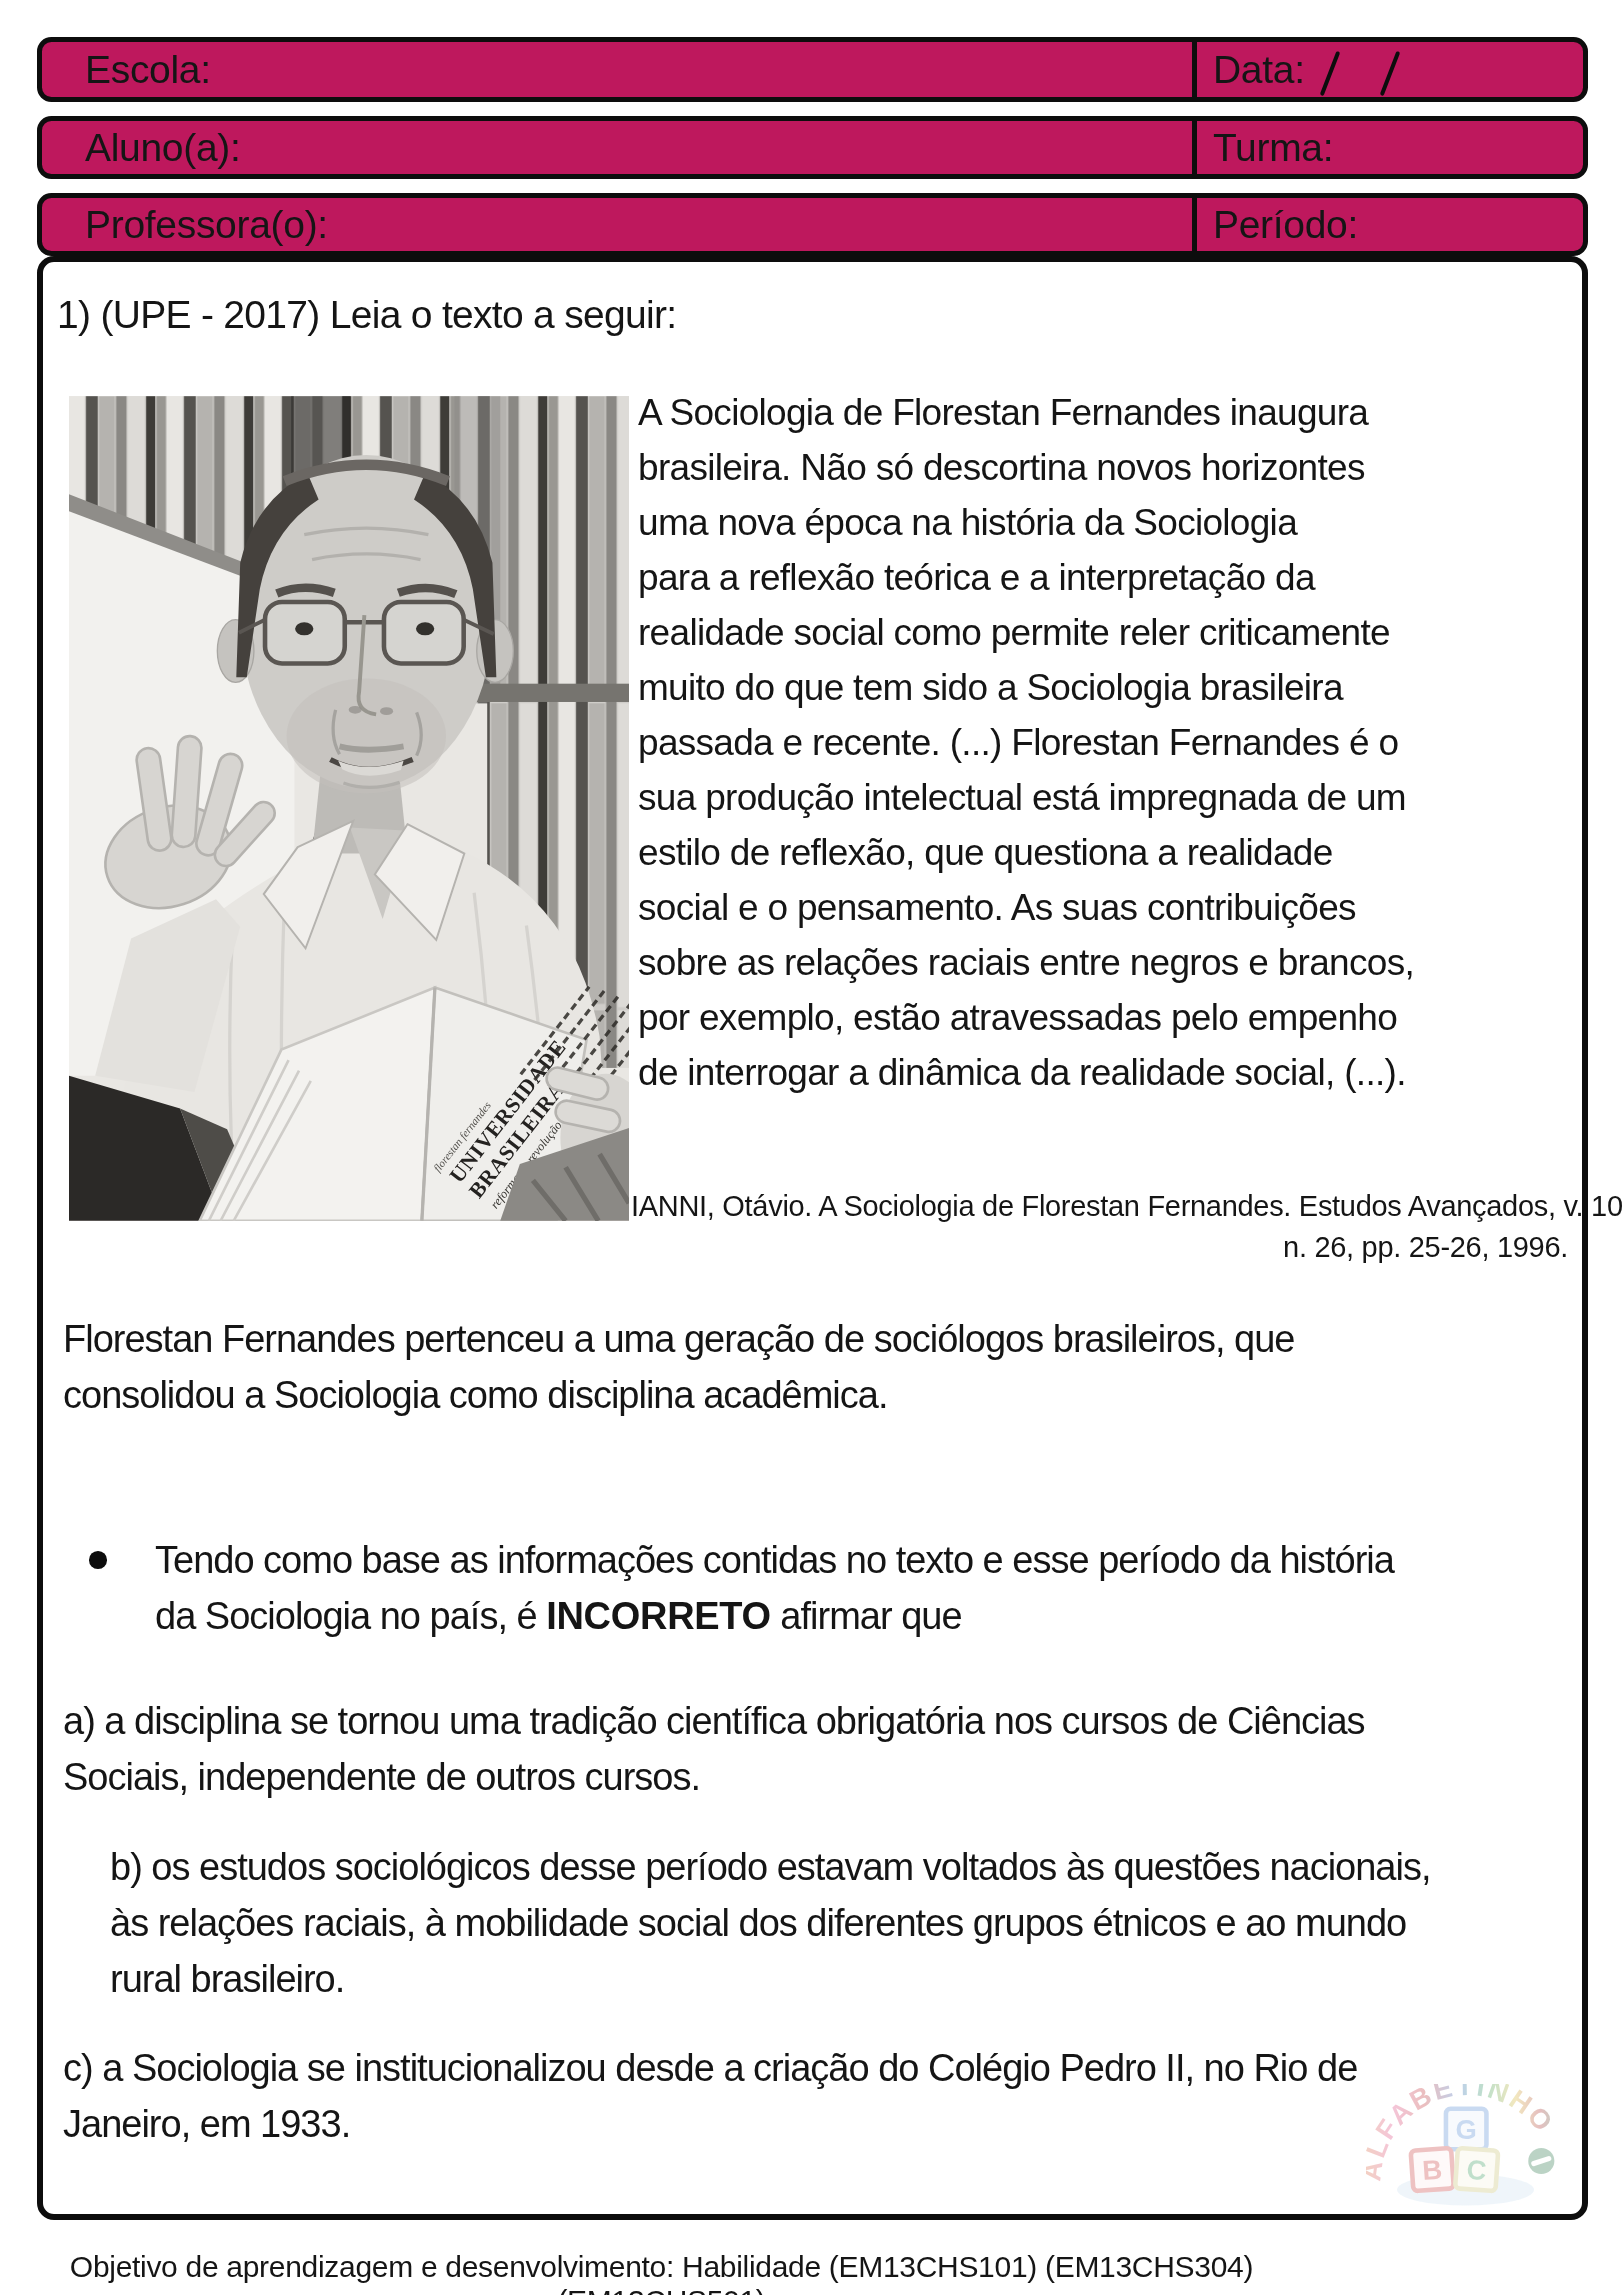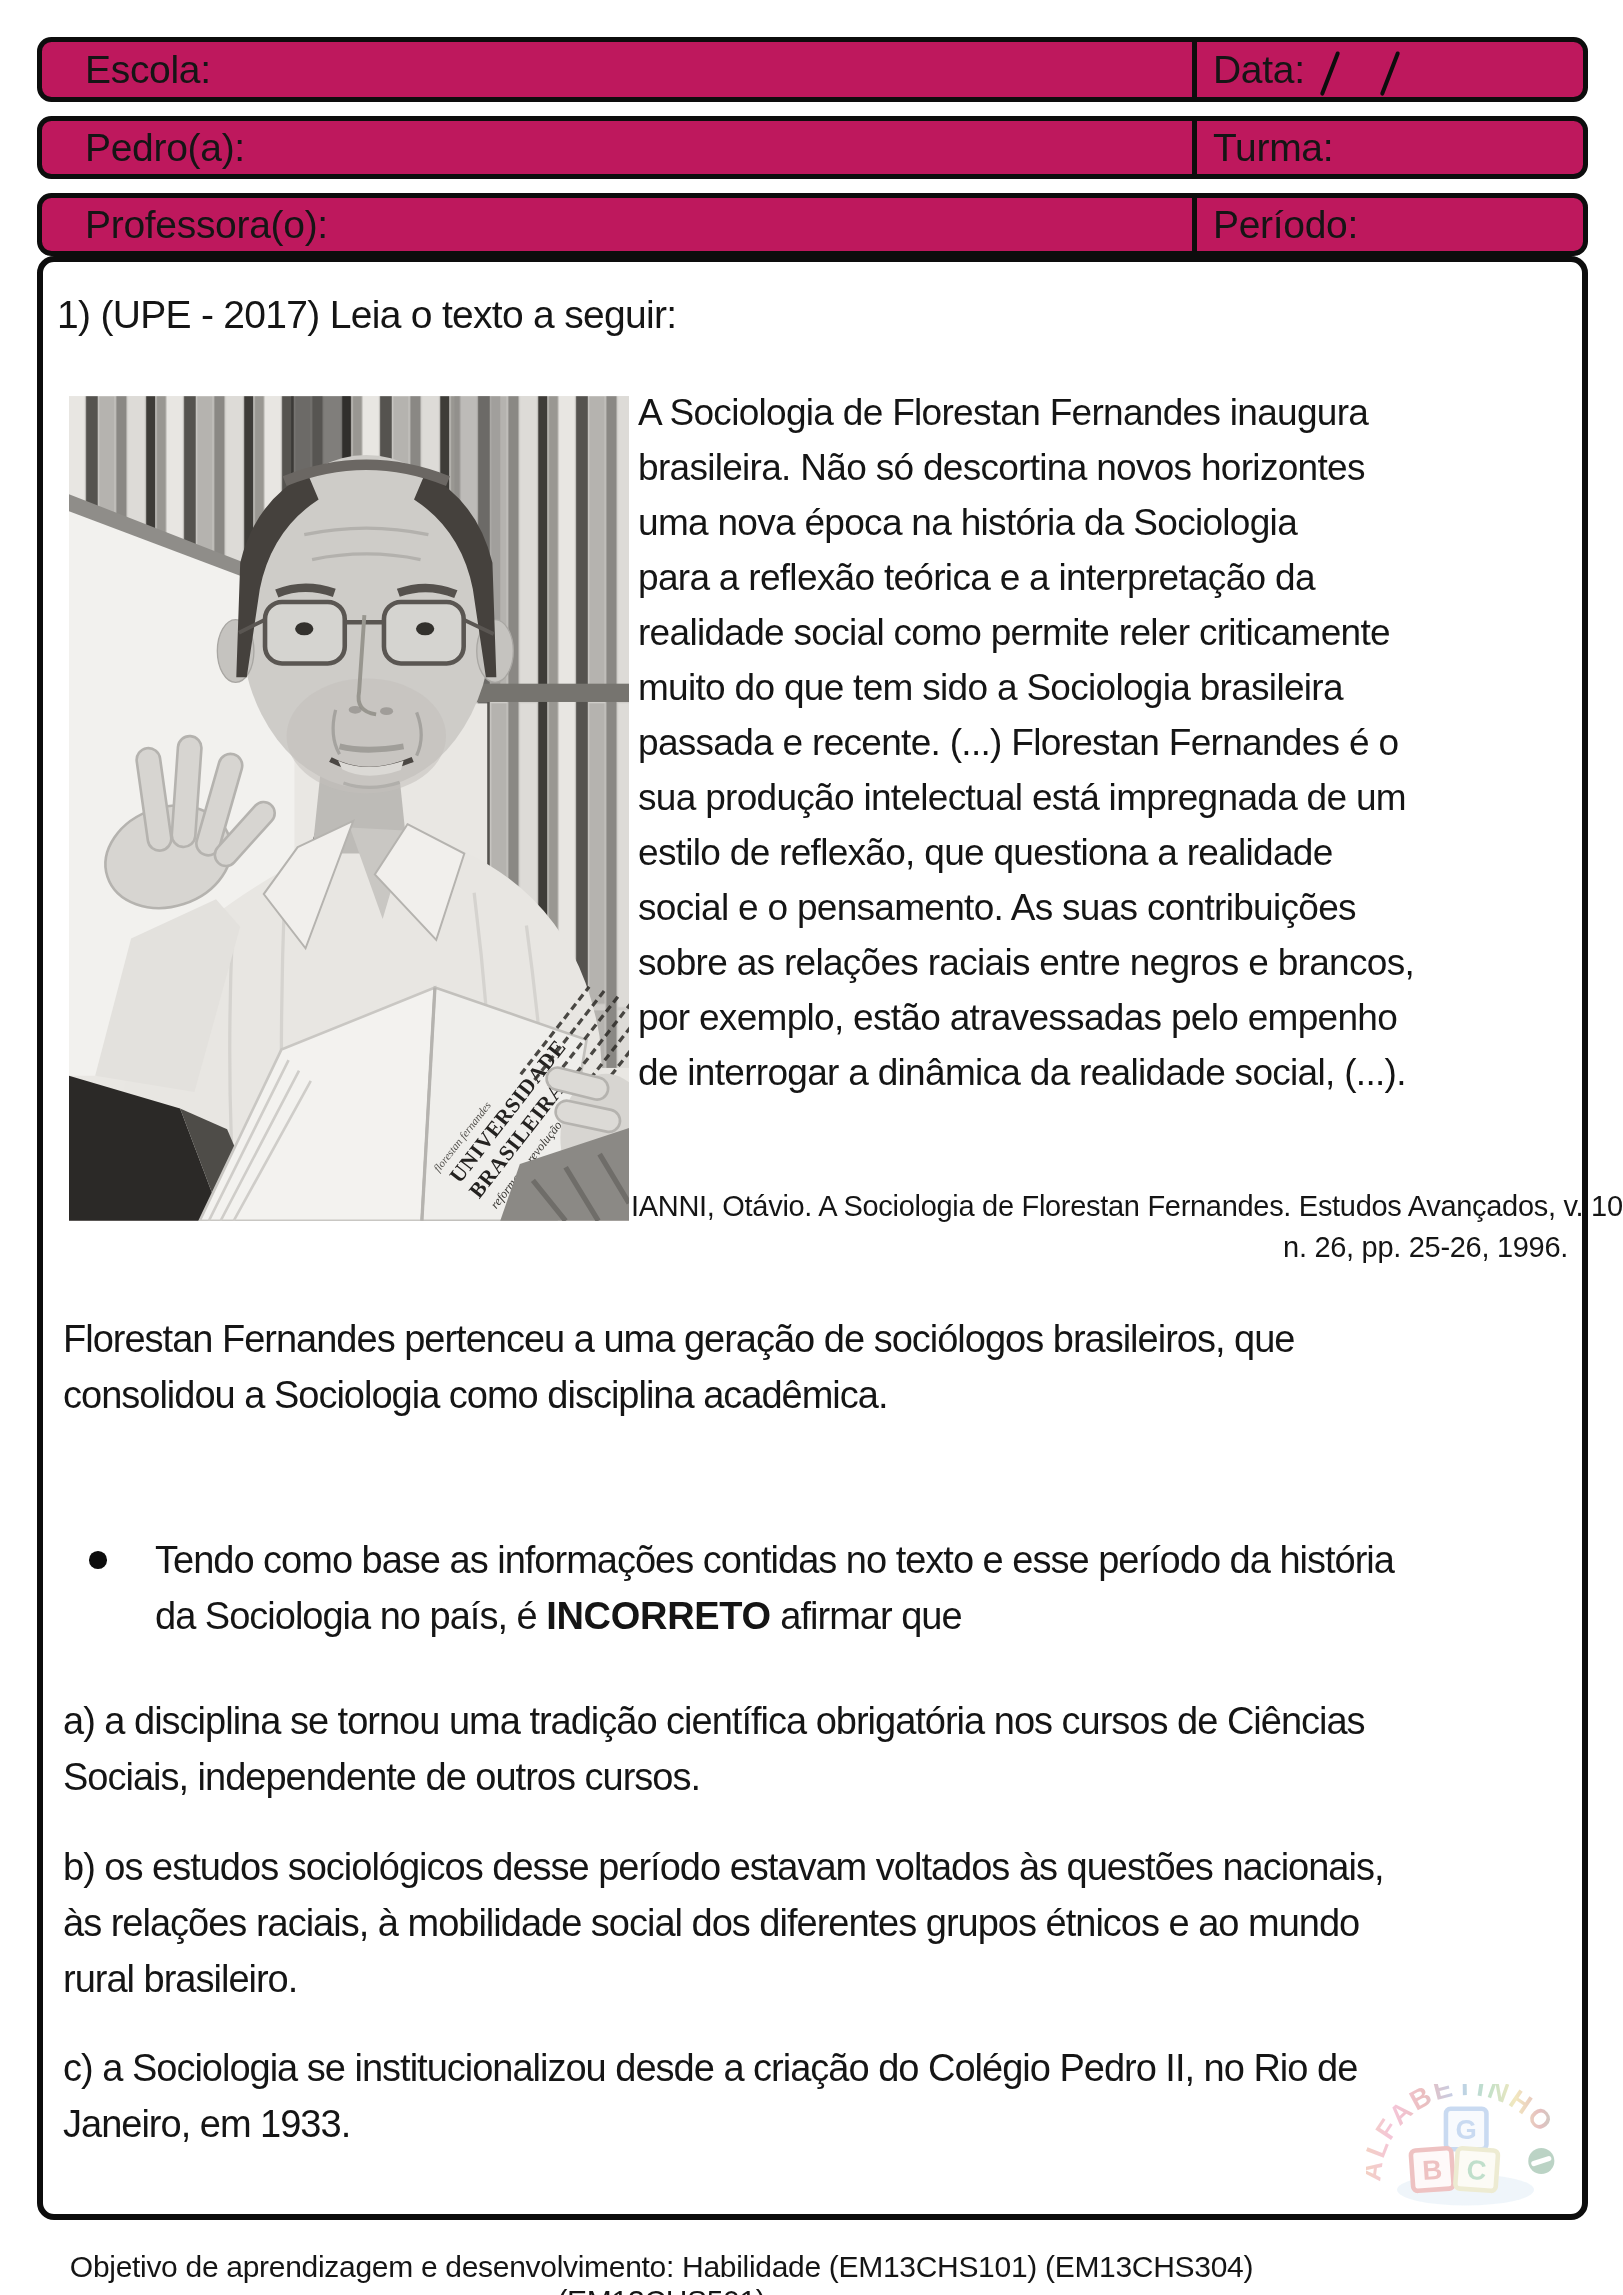--- a/index.html
+++ b/index.html
@@ -38,21 +38,21 @@
   .citation{position:absolute;left:631px;top:1186px;width:937px;text-align:right;font-size:29px;letter-spacing:-0.3px;}
   .citation .line{height:41px;line-height:41px;white-space:nowrap;}
   .bodyblock{position:absolute;left:63px;font-size:38px;letter-spacing:-1px;}
   .bodyblock .line{height:56px;line-height:56px;white-space:nowrap;}
   .statement{top:1311px;}
   .bullet-dot{position:absolute;left:89px;top:1551px;width:17.7px;height:17.7px;border-radius:50%;background:#0d0d0d;}
   .bullet-text{position:absolute;left:135px;top:1532px;font-size:38px;letter-spacing:-1px;}
   .bullet-text .line{height:56px;line-height:56px;white-space:nowrap;margin-left:20px;}
   .bullet-text b{font-weight:bold;letter-spacing:-0.3px;}
   .option-a{top:1693px;}
-  .option-b{top:1839px;}
+  .option-b{top:1839px;margin-left:47px;}
   .option-c{top:2040px;}
   .footer{
     position:absolute;left:0;top:2250px;width:1323px;text-align:center;
     font-size:30px;letter-spacing:-0.3px;
   }
   .watermark{position:absolute;left:1366px;top:2084px;width:203px;height:128px;opacity:0.32;}
   .watermark svg{display:block;width:203px;height:128px;}
 </style>
 </head>
 <body>
@@ -61,21 +61,21 @@
 
   <div class="hrow" style="top:37px;height:65px;">
     <span class="hlabel left">Escola:</span>
     <span class="vdiv"></span>
     <span class="hlabel right">Data:</span>
     <span class="slash" style="left:1286px;"></span>
     <span class="slash" style="left:1346px;"></span>
   </div>
 
   <div class="hrow" style="top:116px;height:63px;">
-    <span class="hlabel left">Pedro(a):</span>
+    <span class="hlabel left">Aluno(a):</span>
     <span class="vdiv"></span>
     <span class="hlabel right">Turma:</span>
   </div>
 
   <div class="hrow" style="top:193px;height:63px;">
     <span class="hlabel left">Professora(o):</span>
     <span class="vdiv"></span>
     <span class="hlabel right">Período:</span>
   </div>
 

